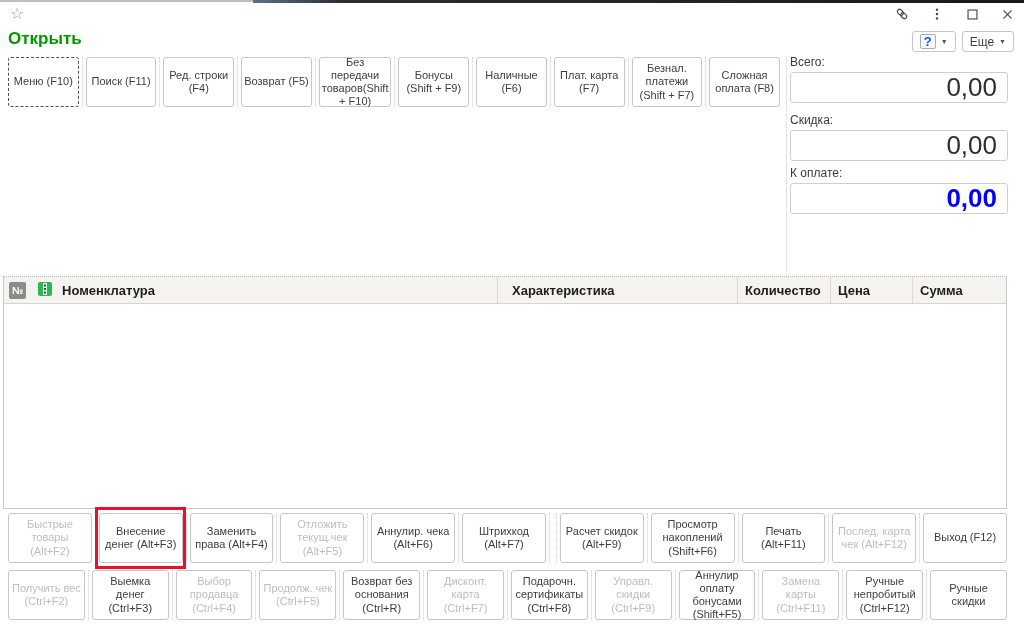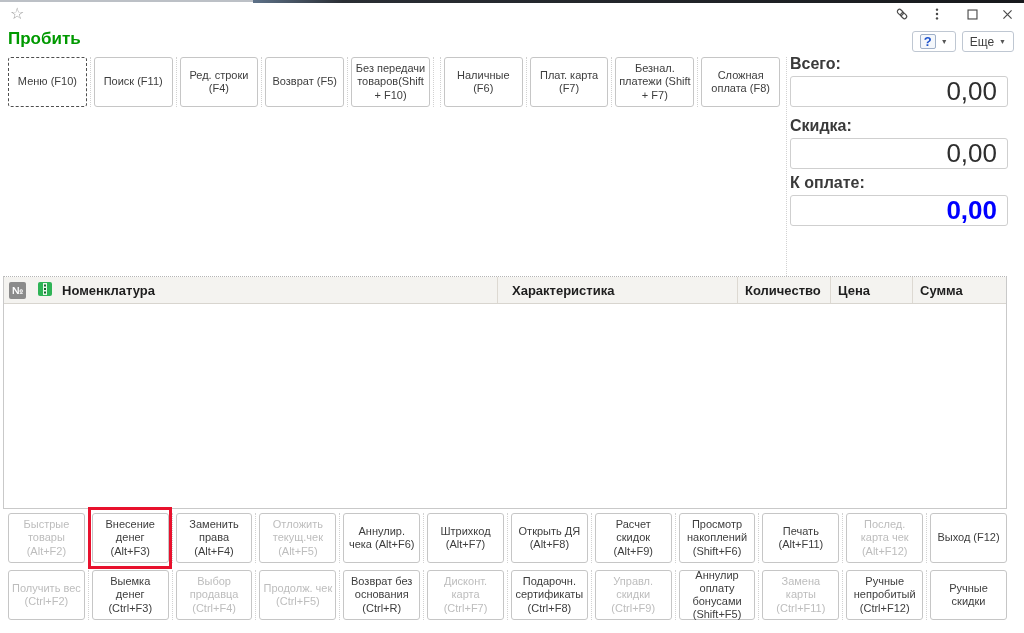--- a/index.html
+++ b/index.html
@@ -24,21 +24,21 @@
   .cmd-btn{flex:1;background:#fff;border:1px solid #c6c6c6;border-radius:3px;position:relative;
        display:flex;align-items:center;justify-content:center;text-align:center;
        font-size:11px;line-height:1.2;color:#3d3d3d;padding:2px 2px;cursor:pointer;}
   .cmd-btn.disabled{color:#bdbdbd;cursor:default;}
   .cmd-btn.focused{border:1px dashed #4f4f4f;}
   .dotsep{width:0;border-left:1px dotted #d2d2d2;margin:0 3px;align-self:stretch;}
   .toolbar{position:absolute;left:8px;top:57px;width:772px;height:50px;display:flex;align-items:stretch;}
   .panel-sep{position:absolute;left:786px;top:57px;height:219px;width:0;border-left:1px dotted #d2d2d2;}
   
   .totals{position:absolute;left:790px;top:50px;width:218px;}
-  .total-label{font-size:16px;font-weight:bold;color:#3a3a3a;margin:5px 0 3px;}
+  .total-label{font-size:12px;font-weight:normal;color:#3a3a3a;margin:5px 0 3px;}
   .total-box{height:31px;border:1px solid #cfcfcf;border-radius:3px;box-sizing:border-box;
        display:flex;align-items:center;justify-content:flex-end;padding:0 10px;
        font-size:26px;color:#2e2e2e;background:#fff;}
   .total-box.blue{color:#0000ff;font-weight:bold;}
   
   .grid{position:absolute;left:3px;top:276px;width:1004px;height:233px;box-sizing:border-box;
        border:1px solid #c9c9c9;border-top:1px dotted #b5b5b5;background:#fff;}
   .grid-header{height:26px;background:#f4f3f0;border-bottom:1px solid #d8d5cf;display:flex;
        align-items:center;font-weight:bold;font-size:13px;color:#1e1e1e;}
   .gh-num{width:27px;display:flex;justify-content:center;}
@@ -87,21 +87,21 @@
       <rect x="2.5" y="2.5" width="11" height="11"></rect>
     </svg>
   </span>
   <span>
     <svg width="13" height="13" viewBox="0 0 16 16" fill="none" stroke="#4a4a4a" stroke-width="1.5">
       <path d="M3 3 L13 13 M13 3 L3 13"></path>
     </svg>
   </span>
 </div>
 
-<div class="page-title" style="color:#009900;">Пробить</div>
+<div class="page-title" style="color:#009900;">Открыть</div>
 
 <div class="hdr-btns">
   <div class="small-btn">
     <span class="help-glyph">?</span>
     <span class="caret">▼</span>
   </div>
   <div class="small-btn">
     <span class="lbl" style="width:auto;">Еще</span>
     <span class="caret">▼</span>
   </div>
@@ -121,20 +121,23 @@
     </div>
     <i class="dotsep"></i>
     <div class="cmd-btn">
       <span class="lbl">Возврат (F5)</span>
     </div>
     <i class="dotsep"></i>
     <div class="cmd-btn">
       <span class="lbl">Без передачи товаров(Shift + F10)</span>
     </div>
     <i class="dotsep"></i>
+    <div class="cmd-btn">
+      <span class="lbl">Бонусы (Shift + F9)</span>
+    </div>
     <i class="dotsep"></i>
     <div class="cmd-btn">
       <span class="lbl">Наличные (F6)</span>
     </div>
     <i class="dotsep"></i>
     <div class="cmd-btn">
       <span class="lbl">Плат. карта (F7)</span>
     </div>
     <i class="dotsep"></i>
     <div class="cmd-btn">
@@ -206,23 +209,20 @@
     </div>
     <i class="dotsep"></i>
     <div class="cmd-btn">
       <span class="lbl">Аннулир. чека (Alt+F6)</span>
     </div>
     <i class="dotsep"></i>
     <div class="cmd-btn">
       <span class="lbl">Штрихкод (Alt+F7)</span>
     </div>
     <i class="dotsep"></i>
-    <div class="cmd-btn">
-      <span class="lbl">Открыть ДЯ (Alt+F8)</span>
-    </div>
     <i class="dotsep"></i>
     <div class="cmd-btn">
       <span class="lbl">Расчет скидок (Alt+F9)</span>
     </div>
     <i class="dotsep"></i>
     <div class="cmd-btn">
       <span class="lbl">Просмотр накоплений (Shift+F6)</span>
     </div>
     <i class="dotsep"></i>
     <div class="cmd-btn">

